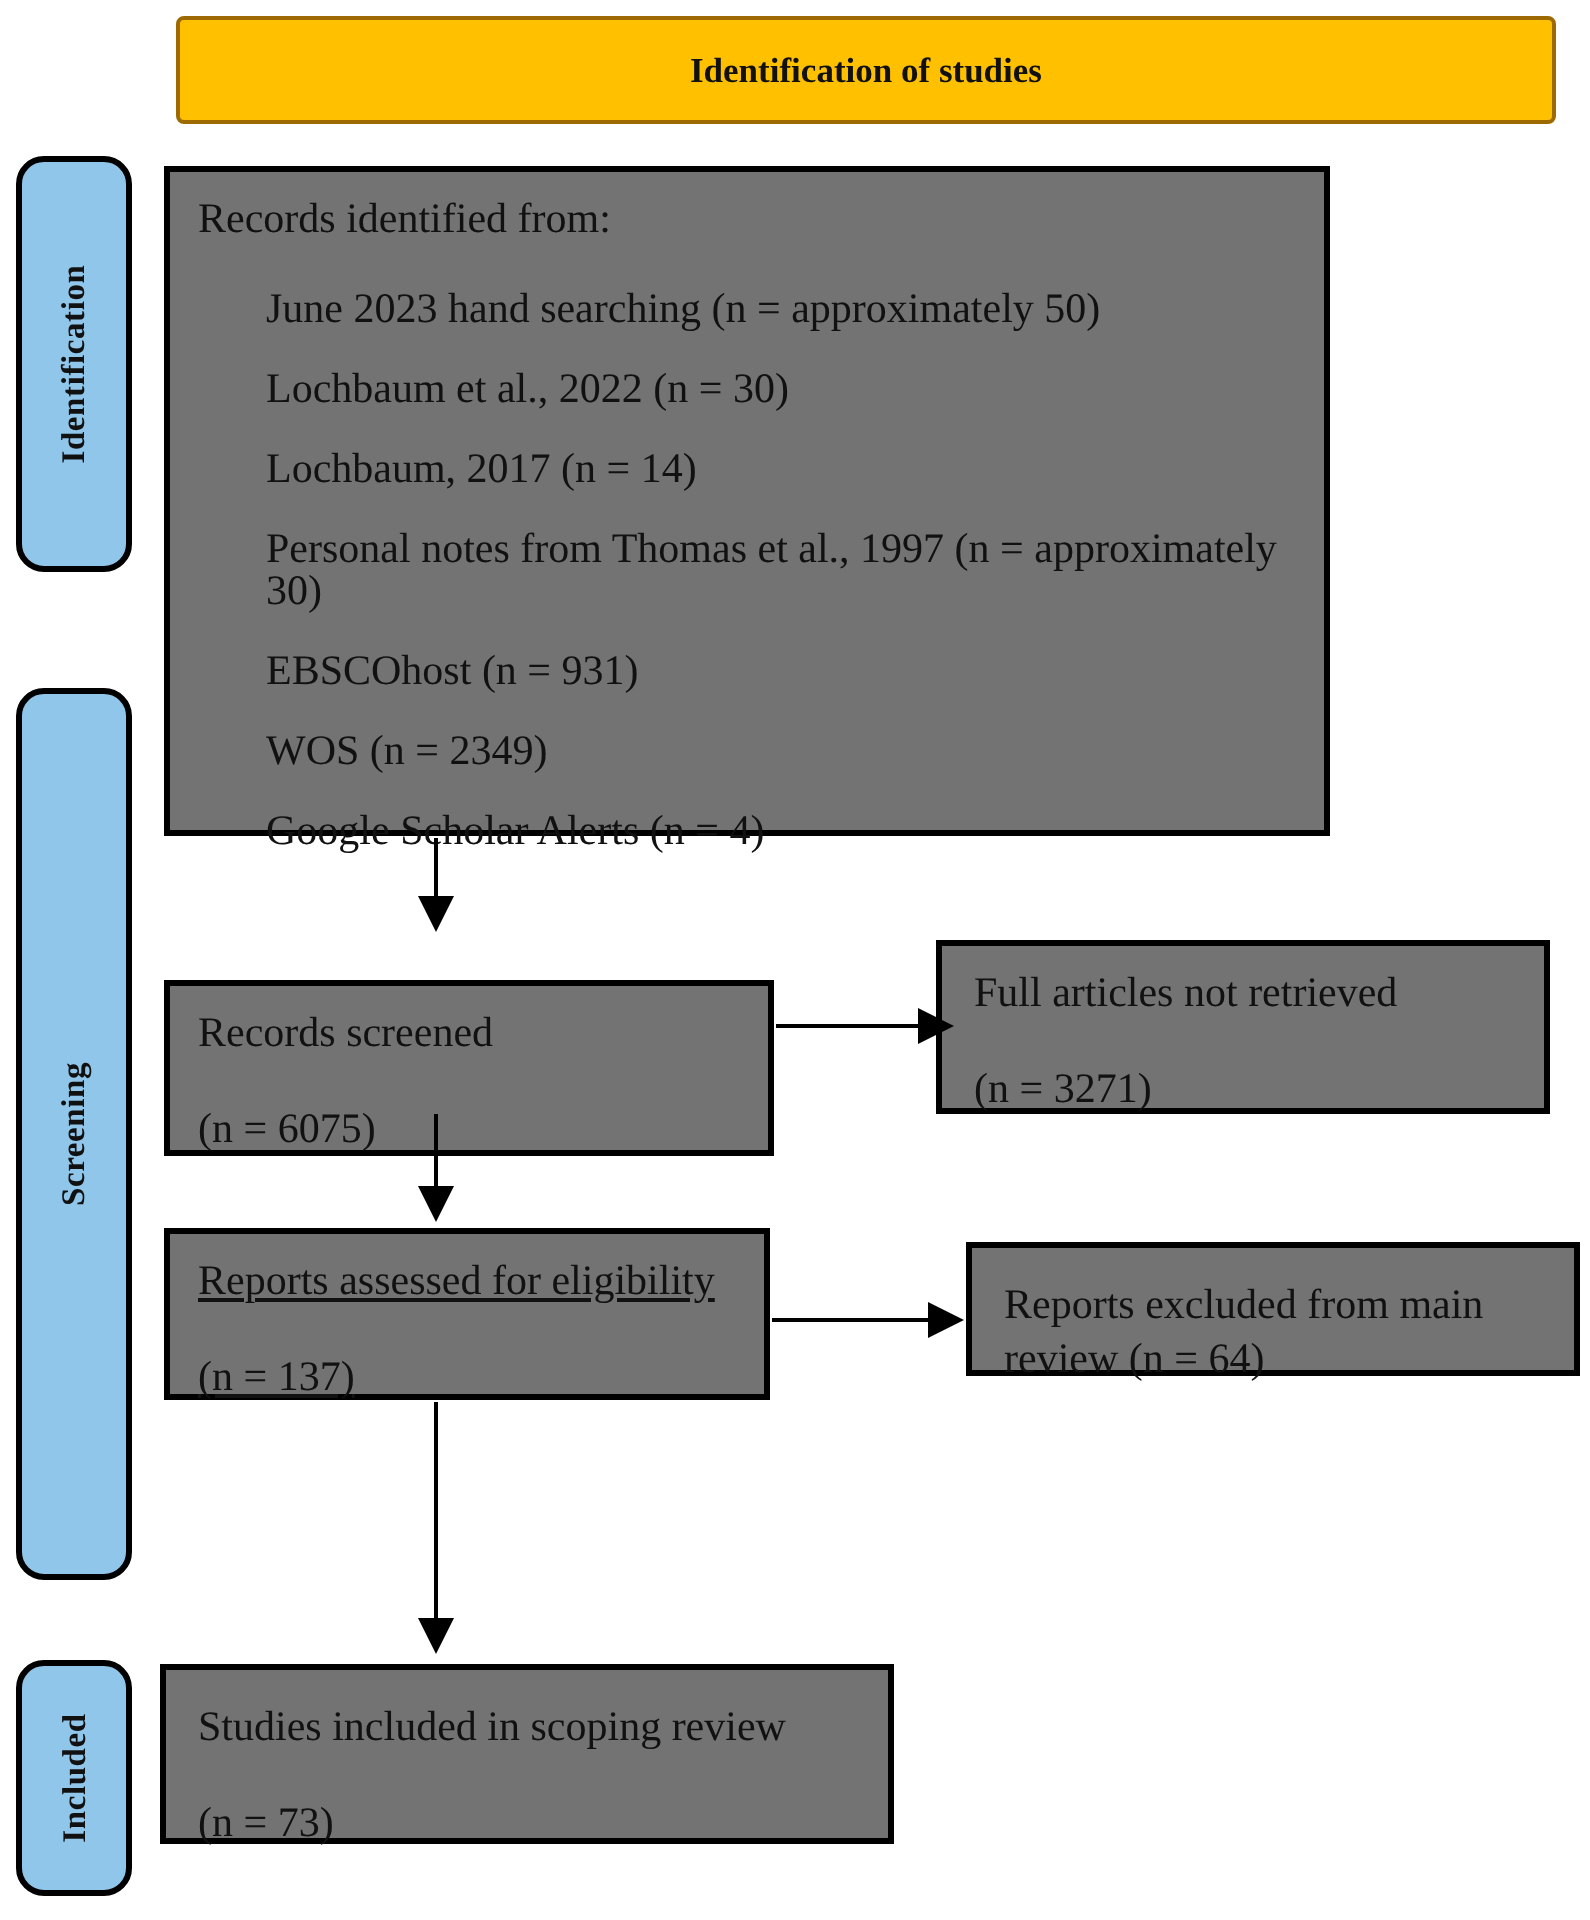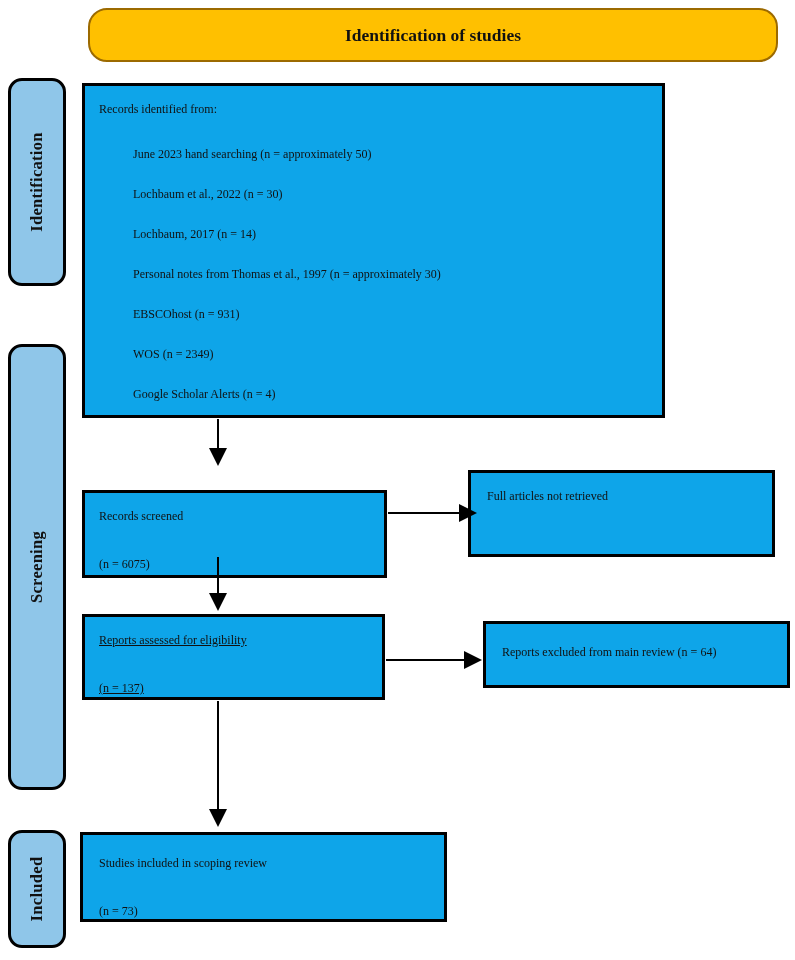--- a/index.html
+++ b/index.html
@@ -15,21 +15,21 @@
     position: relative;
     font-family: "Liberation Serif", "DejaVu Serif", serif;
     color: var(--ink);
   }
   .abs { position: absolute; }
 
   .banner {
     left: 88px; top: 8px; width: 690px; height: 54px;
     background: var(--banner-fill);
     border: 2px solid var(--banner-border);
-    border-radius: 19px;
+    border-radius: 4px;
     display: flex; align-items: center; justify-content: center;
     font-weight: bold; font-size: 17.5px;
   }
 
   .stage {
     left: 8px; width: 58px;
     background: var(--stage-fill);
     border: 3px solid var(--line);
     border-radius: 14px;
     display: flex; align-items: center; justify-content: center;
@@ -38,23 +38,23 @@
     transform: rotate(-90deg);
     white-space: nowrap;
     font-weight: bold; font-size: 16.5px;
     letter-spacing: 0.3px;
   }
   #stage-identification { top: 78px;  height: 208px; }
   #stage-screening      { top: 344px; height: 446px; }
   #stage-included       { top: 830px; height: 118px; }
 
   .node {
-    background: #0ea5e9;
+    background: #737373;
     border: 3px solid var(--line);
-    font-size: 12px;
+    font-size: 21px;
     line-height: 21px;
   }
   #box-identified { left: 82px; top: 83px;  width: 583px; height: 335px; padding: 13px 14px; }
   #box-identified .hdr { margin-bottom: 24px; }
   #box-identified .src { margin: 0 0 19px 34px; }
 
   #box-screened     { left: 82px;  top: 468px; width: 305px; height: 88px;  padding: 13px 14px; margin-top: 22px; }
   #box-notretrieved { left: 468px; top: 470px; width: 307px; height: 87px;  padding: 13px 16px; }
   #box-assessed     { left: 82px;  top: 614px; width: 303px; height: 86px;  padding: 13px 14px; text-decoration: underline; }
   #box-excluded     { left: 483px; top: 621px; width: 307px; height: 67px;  padding: 15px 16px; }
@@ -94,20 +94,21 @@
   <p class="src">Google Scholar Alerts (n = 4)</p>
 </div>
 
 <div class="abs node" id="box-screened">
   <p>Records screened</p>
   <p class="l2">(n = 6075)</p>
 </div>
 
 <div class="abs node" id="box-notretrieved">
   <p>Full articles not retrieved</p>
+  <p class="l2">(n = 3271)</p>
 </div>
 
 <div class="abs node" id="box-assessed">
   <p>Reports assessed for eligibility</p>
   <p class="l2">(n = 137)</p>
 </div>
 
 <div class="abs node" id="box-excluded">
   <p class="wrap2">Reports excluded from main review (n = 64)</p>
 </div>

